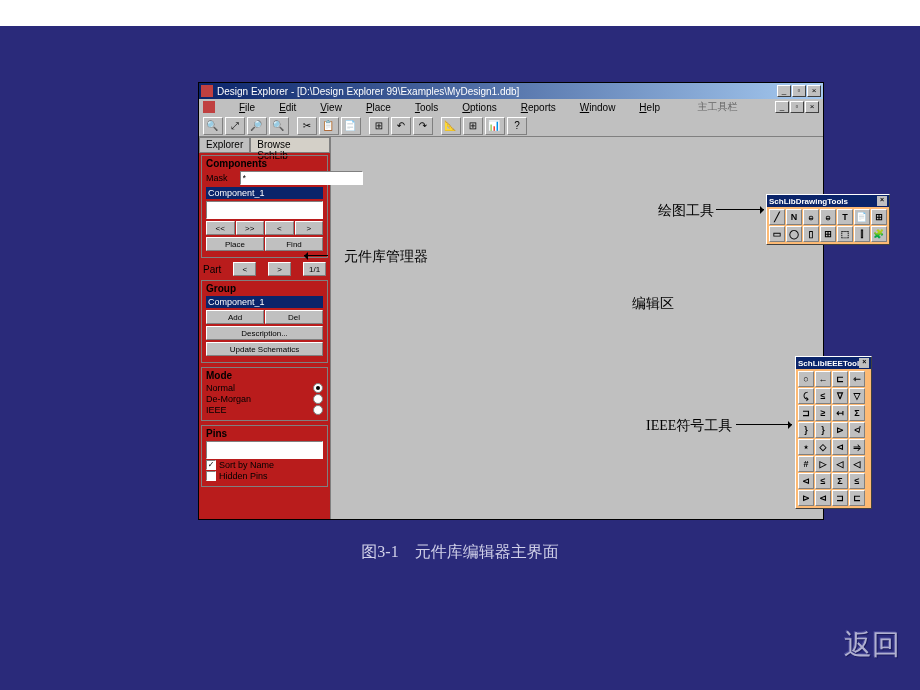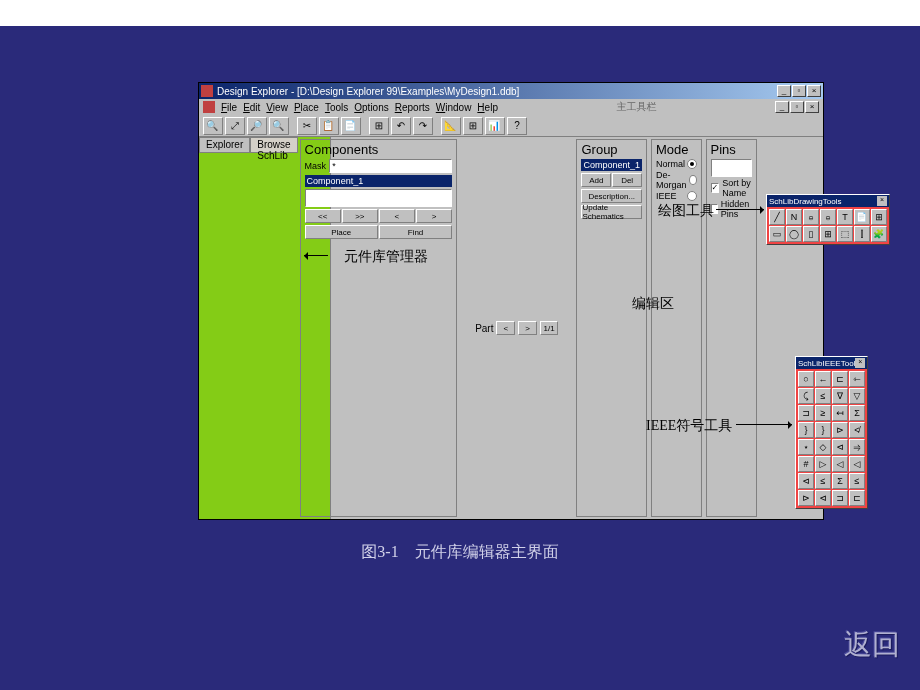--- a/index.html
+++ b/index.html
@@ -4,35 +4,35 @@
 <style>
 * { box-sizing: border-box; margin: 0; padding: 0; }
 body { font-family: "MS Sans Serif", Tahoma, sans-serif; font-size: 11px; background: #fff; width: 920px; height: 690px; position: relative; }
 .slide { position: absolute; top: 26px; left: 0; width: 920px; height: 664px; background: #2a2a7a; }
 .app-window { position: absolute; top: 56px; left: 198px; width: 626px; height: 438px; background: #c0c0c0; border: 1px solid #000; }
 .titlebar { height: 16px; background: linear-gradient(to right, #0a246a, #a6caf0); color: #fff; display: flex; align-items: center; padding: 0 2px; font-size: 10px; }
 .titlebar-icon { width: 12px; height: 12px; background: #c04040; margin-right: 4px; }
 .titlebar-text { flex: 1; }
 .titlebar-buttons { display: flex; gap: 1px; }
 .titlebar-btn { width: 14px; height: 12px; background: #c0c0c0; border: 1px solid; border-color: #fff #404040 #404040 #fff; font-size: 8px; text-align: center; line-height: 10px; color: #000; cursor: pointer; }
-.menubar { height: 16px; background: #c0c0c0; display: flex; align-items: center; padding: 0 4px; font-size: 10px; gap: 6px; }
+.menubar { height: 16px; background: #c0c0c0; display: flex; align-items: center; padding: 0 4px; font-size: 10px; gap: 24px; }
 .menubar span { cursor: pointer; }
 .menubar span u { text-decoration: underline; }
 .menubar-extra { margin-left: auto; color: #666; font-size: 10px; }
 .toolbar { height: 22px; background: #c0c0c0; border-bottom: 1px solid #808080; display: flex; align-items: center; padding: 0 4px; gap: 2px; }
 .tool-btn { width: 20px; height: 18px; border: 1px solid; border-color: #fff #808080 #808080 #fff; background: #c0c0c0; display: flex; align-items: center; justify-content: center; font-size: 10px; cursor: pointer; }
 .tool-sep { width: 4px; }
 .main-area { display: flex; height: calc(100% - 54px); }
-.left-panel { width: 132px; background: #84cc16; border-right: 1px solid #808080; display: flex; flex-direction: row; font-size: 10px; }
+.left-panel { width: 132px; background: #b91c1c; border-right: 1px solid #808080; display: flex; flex-direction: column; font-size: 10px; }
 .tabs-row { display: flex; height: 16px; border-bottom: 1px solid #808080; }
 .tab { padding: 1px 6px; border: 1px solid #808080; border-bottom: none; background: #c0c0c0; font-size: 10px; cursor: pointer; }
 .tab.active { background: #d4d0c8; }
 .panel-section { border: 1px solid #808080; margin: 2px; padding: 2px 4px 4px 4px; font-size: 9px; }
-.panel-label { font-size: 13px; margin-bottom: 2px; }
-.panel-input-row { display: flex; align-items: center; gap: 3px; margin: 2px 0; }
+.panel-label { font-size: 10px; margin-bottom: 2px; font-weight: bold; }
+.panel-input-row { display: flex; align-items: center; gap: 12px; margin: 2px 0; }
 .panel-input { flex: 1; height: 14px; border: 1px solid; border-color: #808080 #fff #fff #808080; background: #fff; font-size: 9px; padding: 0 2px; }
 .selected-item { background: #0a246a; color: #fff; padding: 1px 2px; font-size: 9px; margin: 2px 0; }
 .btn-row { display: flex; gap: 1px; margin: 2px 0; }
 .mini-btn { flex: 1; height: 14px; border: 1px solid; border-color: #fff #808080 #808080 #fff; background: #c0c0c0; font-size: 8px; display: flex; align-items: center; justify-content: center; cursor: pointer; }
 .radio-row { display: flex; align-items: center; justify-content: space-between; font-size: 9px; margin: 1px 0; }
 .radio-circle { width: 10px; height: 10px; border: 1px solid #808080; border-radius: 50%; background: #fff; display: flex; align-items: center; justify-content: center; }
 .radio-dot { width: 4px; height: 4px; border-radius: 50%; background: #000; }
 .check-row { display: flex; align-items: center; gap: 3px; font-size: 9px; margin: 1px 0; }
 .checkbox { width: 10px; height: 10px; border: 1px solid; border-color: #808080 #fff #fff #808080; background: #fff; font-size: 8px; text-align: center; line-height: 8px; }
 .right-area { flex: 1; background: #c0c0c0; display: flex; flex-direction: column; }
@@ -40,21 +40,21 @@
 .doc-tab { padding: 2px 6px; border: 1px solid #808080; border-bottom: none; background: #c0c0c0; font-size: 10px; display: flex; align-items: center; gap: 3px; cursor: pointer; }
 .doc-tab.active { background: #fff; }
 .doc-icon { width: 10px; height: 10px; background: #f4d060; }
 .canvas-area { flex: 1; background: #fff; border: 1px solid; border-color: #808080 #fff #fff #808080; margin: 2px; position: relative; }
 .cross-h { position: absolute; top: 50%; left: 0; right: 0; height: 1px; background: #666; }
 .cross-v { position: absolute; left: 50%; top: 0; bottom: 0; width: 1px; background: #666; }
 .scrollbar-v { position: absolute; right: 0; top: 0; bottom: 14px; width: 14px; background: #c0c0c0; border-left: 1px solid #808080; }
 .scrollbar-h { position: absolute; bottom: 0; left: 0; right: 14px; height: 14px; background: #c0c0c0; border-top: 1px solid #808080; }
 .sb-btn { width: 14px; height: 14px; background: #c0c0c0; border: 1px solid; border-color: #fff #808080 #808080 #fff; position: absolute; font-size: 6px; text-align: center; }
 .mdi-btns { display: flex; gap: 1px; margin-left: auto; }
-.palette { position: absolute; background: #ef4444; border: 1px solid; border-color: #fff #404040 #404040 #fff; }
+.palette { position: absolute; background: #fdba74; border: 1px solid; border-color: #fff #404040 #404040 #fff; font-weight: bold; }
 .palette-title { height: 12px; background: #0a246a; color: #fff; font-size: 8px; padding: 0 2px; display: flex; justify-content: space-between; align-items: center; }
 .palette-close { width: 10px; height: 10px; background: #c0c0c0; font-size: 7px; text-align: center; color: #000; cursor: pointer; }
 .palette-body { padding: 2px; display: grid; gap: 1px; }
 .p-btn { width: 16px; height: 16px; border: 1px solid; border-color: #fff #808080 #808080 #fff; background: #c0c0c0; font-size: 9px; display: flex; align-items: center; justify-content: center; cursor: pointer; }
 .palette.drawing { top: 168px; left: 766px; }
 .palette.drawing .palette-body { grid-template-columns: repeat(7, 16px); }
 .palette.ieee { top: 330px; left: 795px; }
 .palette.ieee .palette-body { grid-template-columns: repeat(4, 16px); }
 .annotation { position: absolute; font-size: 14px; color: #000; font-family: SimSun, serif; }
 .arrow-line { position: absolute; height: 1px; background: #000; }
@@ -140,21 +140,21 @@
             <div class="mini-btn">&gt;&gt;</div>
             <div class="mini-btn">&lt;</div>
             <div class="mini-btn">&gt;</div>
           </div>
           <div class="btn-row">
             <div class="mini-btn">Place</div>
             <div class="mini-btn">Find</div>
           </div>
         </div>
 
-        <div class="panel-input-row" style="padding:0 16px;">
+        <div class="panel-input-row" style="padding:0 4px;">
           <span>Part</span>
           <div class="mini-btn" style="width:16px;">&lt;</div>
           <div class="mini-btn" style="width:16px;">&gt;</div>
           <div class="mini-btn" style="width:24px;">1/1</div>
         </div>
 
         <div class="panel-section">
           <div class="panel-label">Group</div>
           <div class="selected-item">Component_1</div>
           <div class="btn-row">

